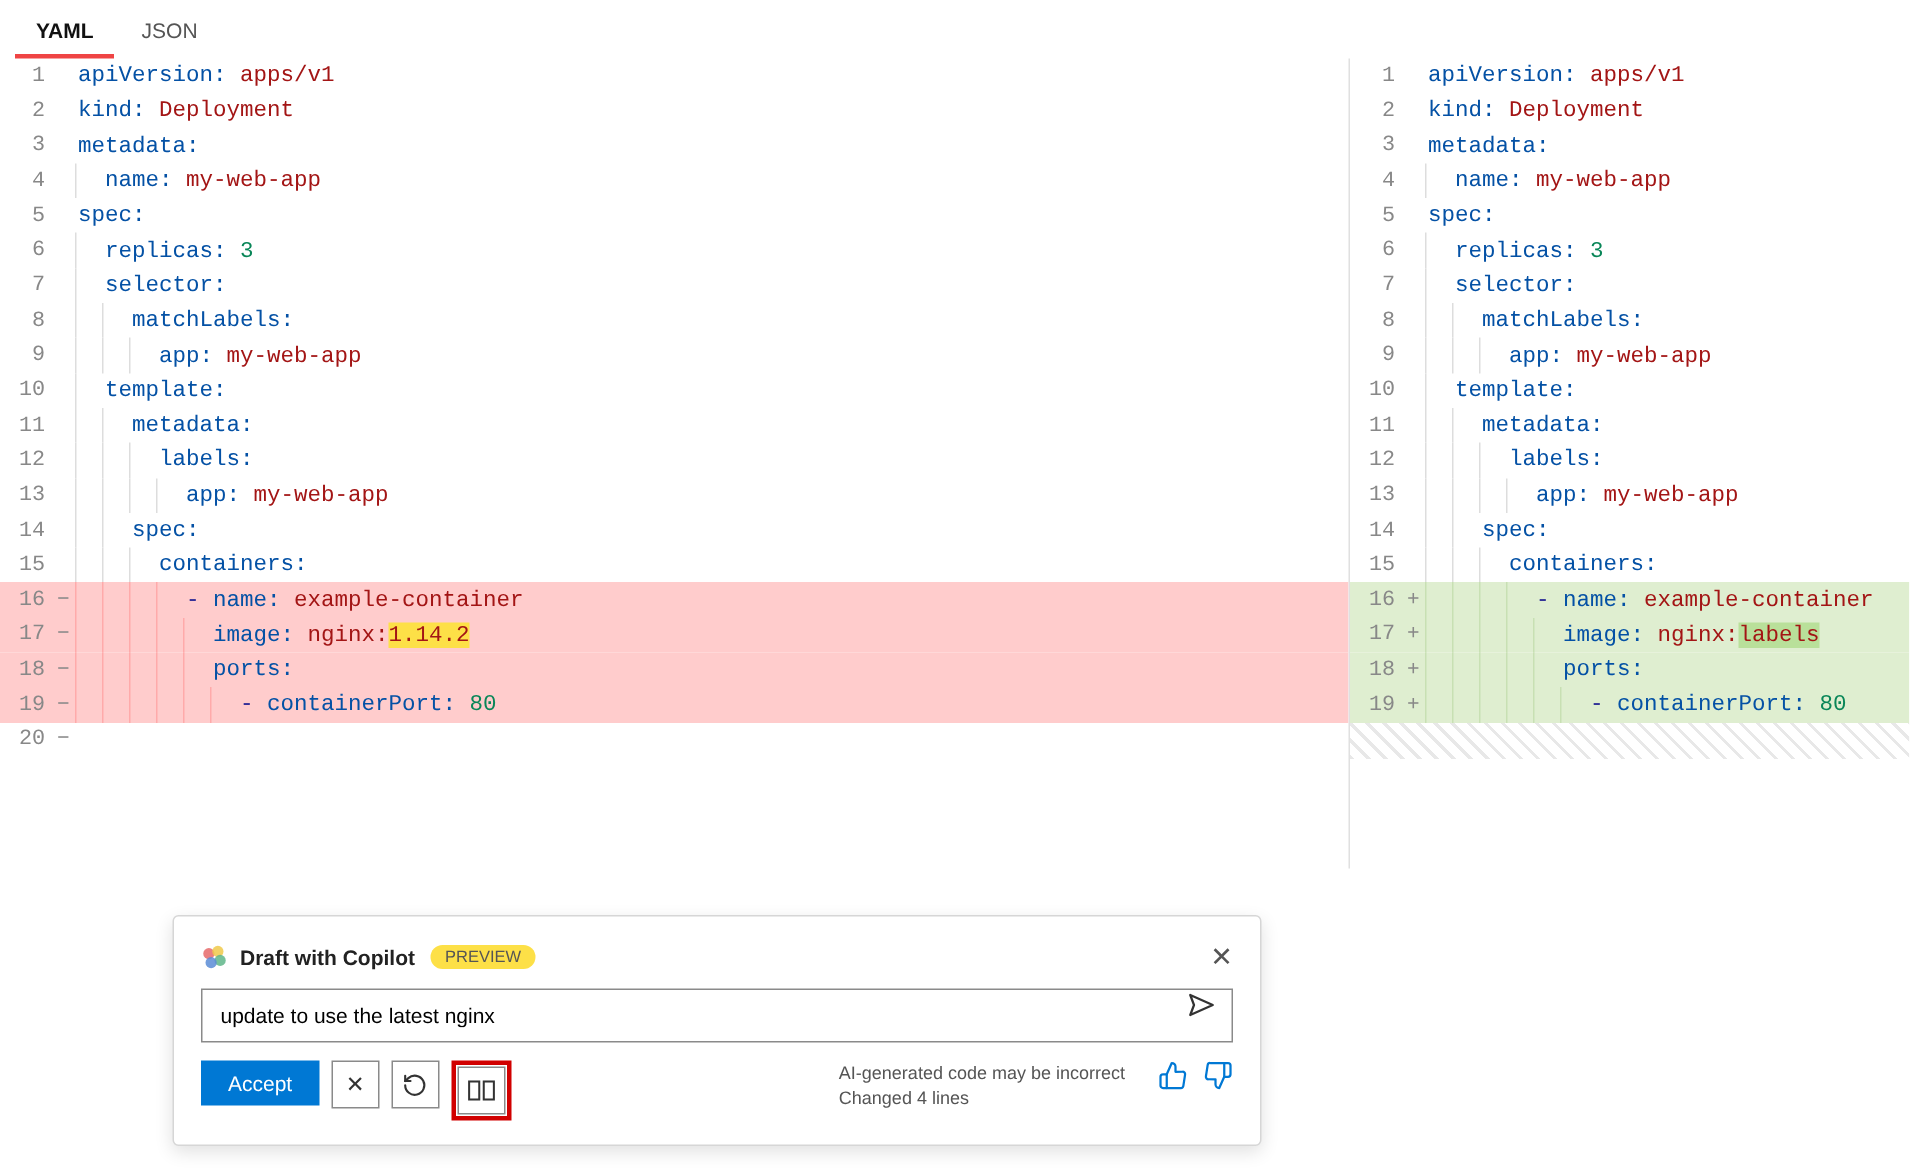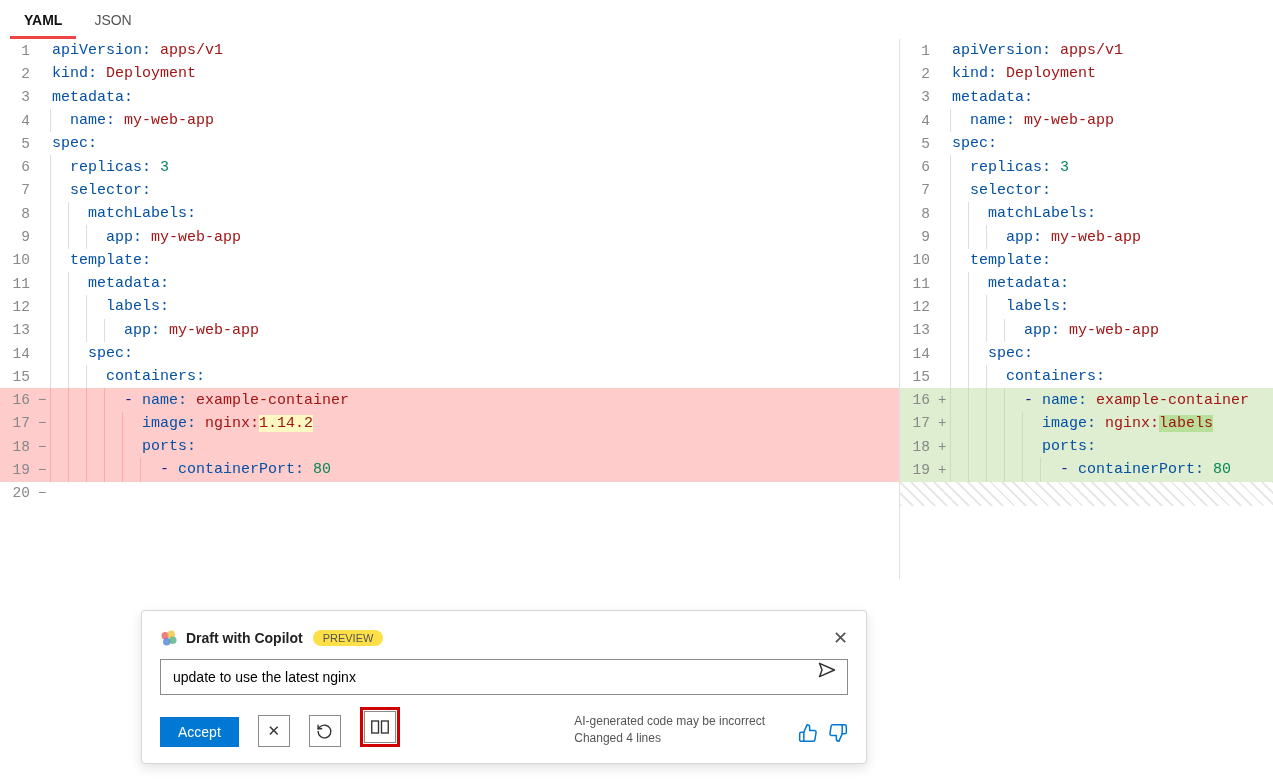--- a/index.html
+++ b/index.html
@@ -94,39 +94,38 @@
   .v { color: #a31515; } 
   .n { color: #098658; } 
   .regular { color: #1d1d91; }
   
   .rm { background: #ffcccc; }
   .rm .guide { border-left-color: #ffaaaa; }
   
   .ad { background: #dfeed0; }
   .ad .guide { border-left-color: #c8e0b3; }
   
-  .tok-rm { background: #fef9c3; }
+  .tok-rm { background: #fde047; }
   .tok-ad { background: #b9e09a; }
   
   .hatched {
     height: 24px;
     background-image: repeating-linear-gradient(45deg, #e8e8e8 0, #e8e8e8 2px, transparent 2px, transparent 8px);
   }
   
   .copilot {
     position: absolute;
     top: 610px;
     left: 115px;
     width: 726px;
     background: #fff;
     border: 1px solid #d6d6d6;
     border-radius: 4px;
     box-shadow: 0 4px 12px rgba(0,0,0,0.12);
     padding: 16px 18px 16px 18px;
-    margin-left: 26px;
   }
   .cp-header {
     display: flex;
     align-items: center;
     margin-bottom: 10px;
   }
   .cp-logo {
     width: 18px; height: 18px;
     margin-right: 8px;
   }
@@ -163,22 +162,22 @@
     outline: none;
     flex: 1;
     font-size: 14px;
     font-family: inherit;
   }
   .cp-send {
     cursor: pointer;
   }
   .cp-actions {
     display: flex;
-    align-items: flex-end;
-    gap: 19px;
+    align-items: flex-start;
+    gap: 8px;
   }
   .btn-accept {
     background: #0078d4;
     color: #fff;
     border: none;
     font-size: 14px;
     padding: 7px 18px;
     cursor: pointer;
   }
   .icon-btn {

